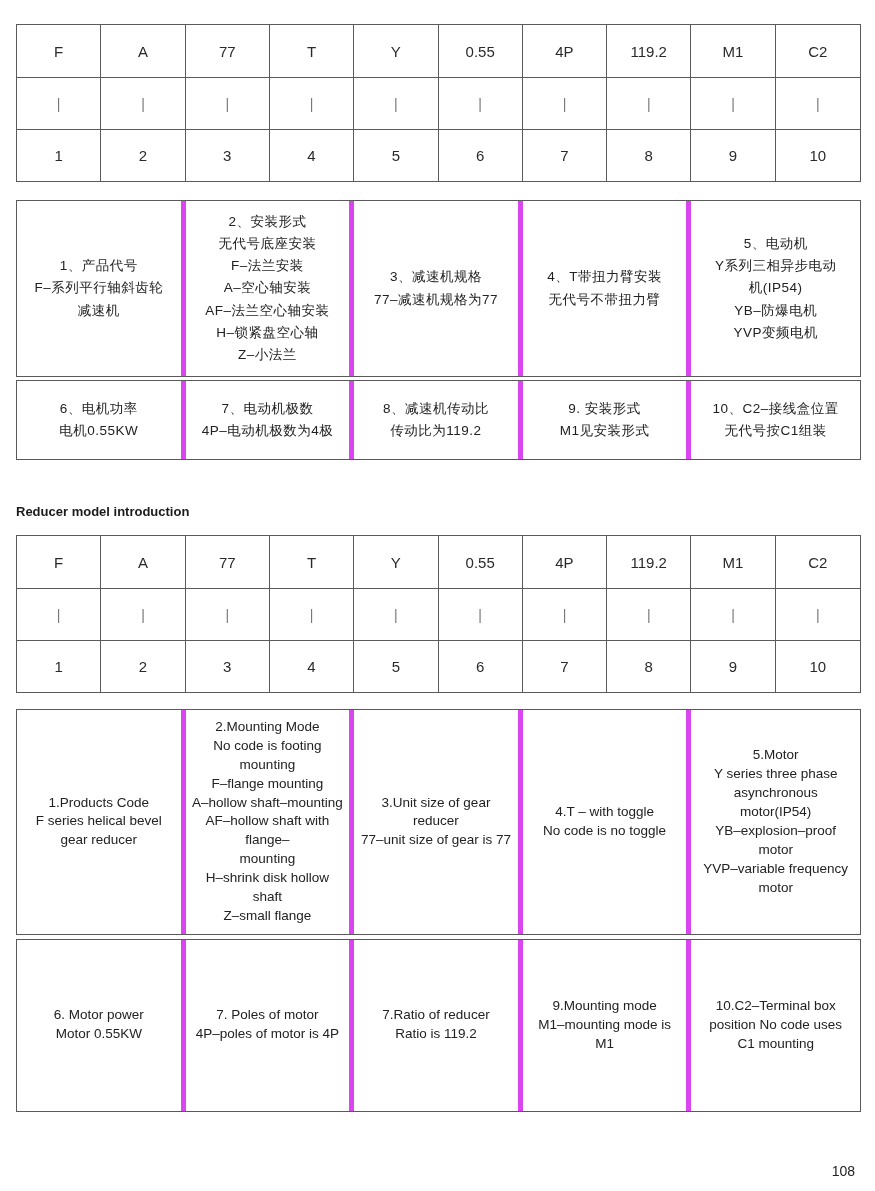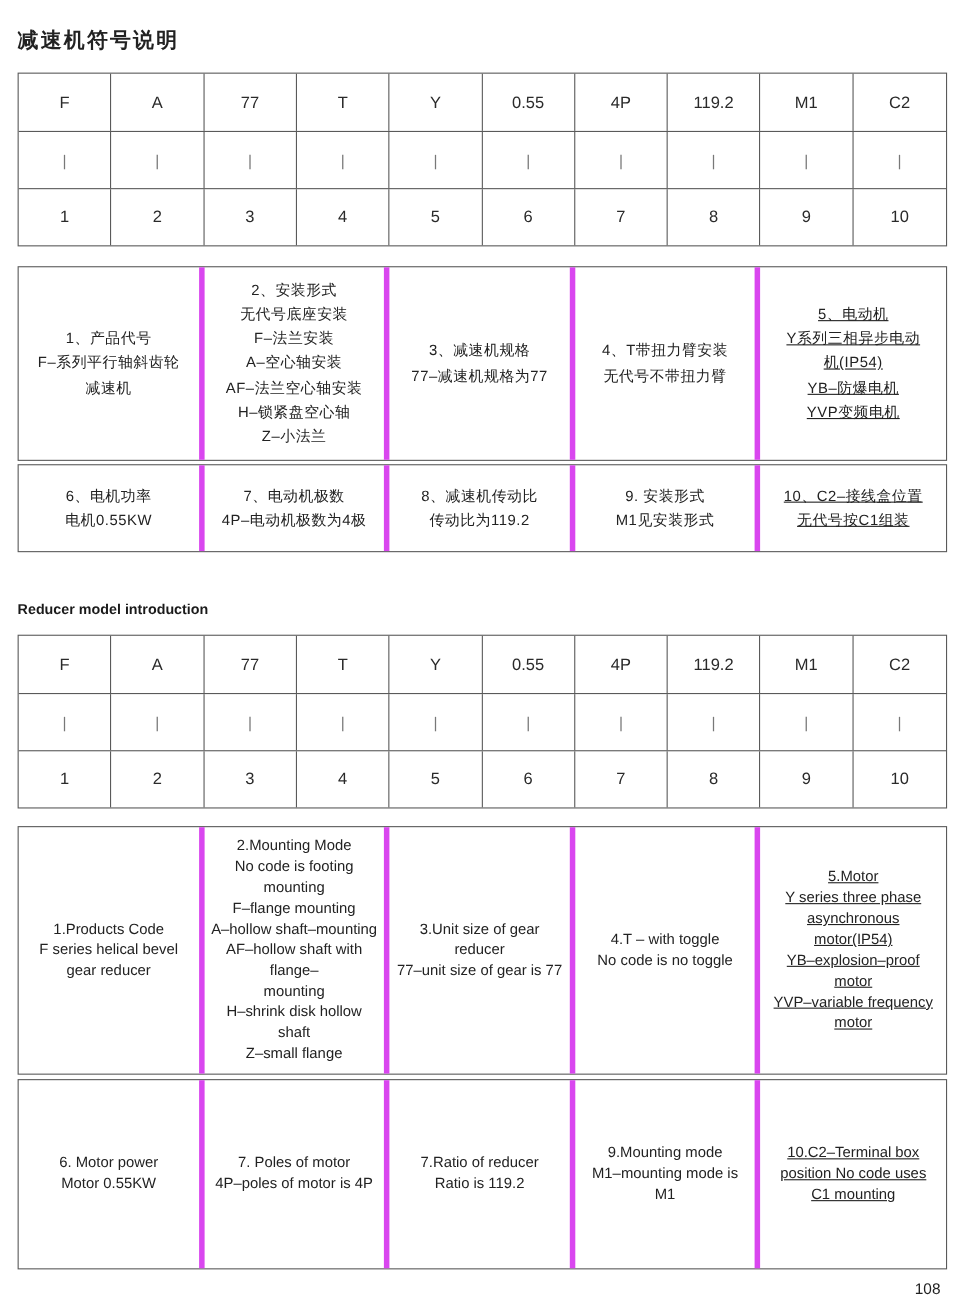--- a/index.html
+++ b/index.html
@@ -66,21 +66,21 @@
     border-right: 5px solid #d946ef;
     display: flex;
     align-items: center;
     justify-content: center;
     text-align: center;
     white-space: pre-line;
     padding: 8px 5px;
     font-size: 13.5px;
     color: #222;
   }
-  .exp-table > div:last-child { border-right: none; text-decoration: underline; }
+  .exp-table > div:last-child { border-right: none; }
   .exp-cn > div { line-height: 1.65; letter-spacing: 0.5px; }
   .exp-en > div { line-height: 1.4; }
   .mt18 { margin-top: 18px; }
   .mt16 { margin-top: 16px; }
   .gap3 { margin-top: 3px; }   
   .gap4 { margin-top: 4px; }
   .h-cn-1 { min-height: 177px; }
   .h-cn-2 { min-height: 80px; }
   .h-en-1 { min-height: 188px; }
   .h-en-2 { min-height: 173px; }
@@ -90,21 +90,20 @@
     bottom: 12px;
     font-size: 14px;
     color: #222;
   }
 </style>
 </head>
 <body>
 
 <div class="page">
 
-  <div class="cn-title">减速机符号说明</div>
 
   <div class="code-table">
     <div class="code-row codes">
         <div>F</div>
         <div>A</div>
         <div>77</div>
         <div>T</div>
         <div>Y</div>
         <div>0.55</div>
         <div>4P</div>

